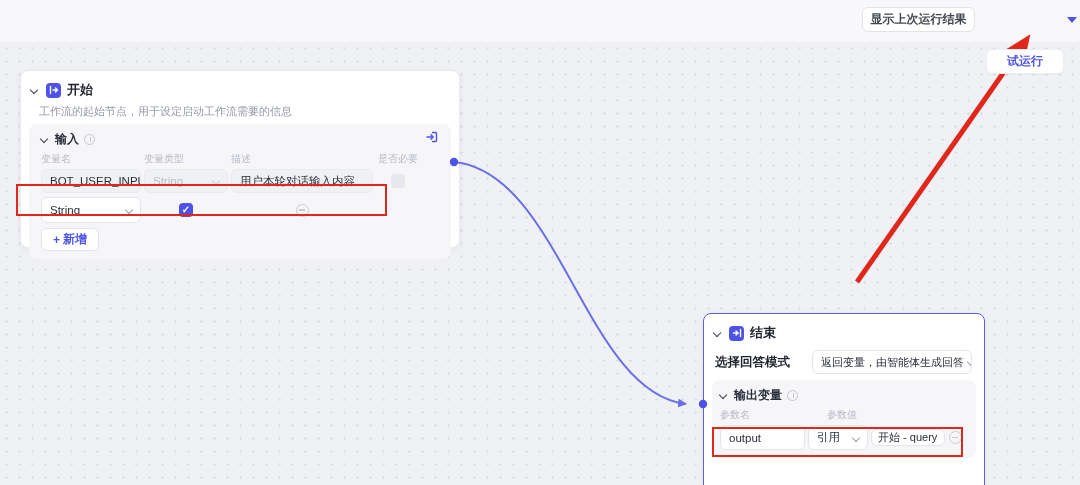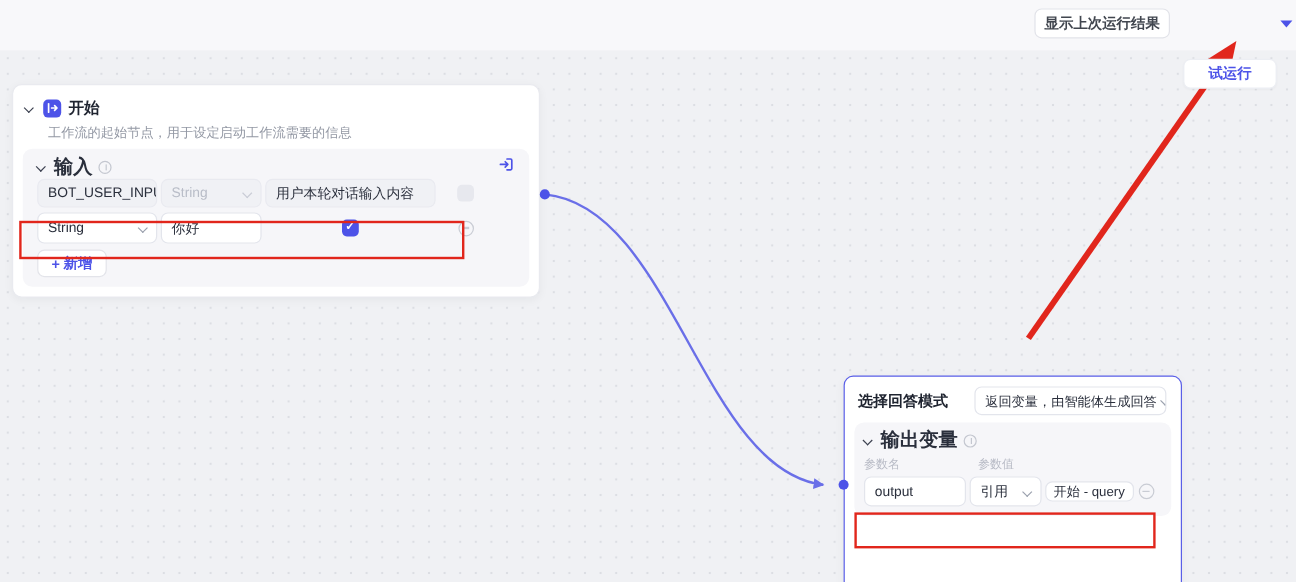--- a/index.html
+++ b/index.html
@@ -21,41 +21,41 @@
   .btn-run { left:986px; width:78px; color:#4d53e8; font-weight:700; border-color:#eceef3;
     box-shadow:0 1px 2px rgba(0,0,0,.03);margin-top:42px; }
   .run-caret { position:absolute; left:1064px; top:7px; width:16px; height:25px; display:flex;
     align-items:center; justify-content:center; cursor:pointer; }
   .run-caret i { width:0; height:0; border-left:5px solid transparent; border-right:5px solid transparent;
     border-top:6px solid #4d53e8; }
 
   
   .node { position:absolute; background:#fff; border-radius:8px; border:1px solid #e9eaef;
     box-shadow:0 2px 8px rgba(27,31,45,.05); z-index:2; }
-  .node-start { left:10px; top:70px; width:440px; height:178px; }
+  .node-start { left:20px; top:70px; width:440px; height:178px; }
   .node-end { left:703px; top:313px; width:282px; height:182px; border:1.5px solid #5a5fe8; }
 
   .node-head { display:flex; align-items:center; gap:6px; padding:10px 14px 0 10px; height:28px; }
   .collapse-chev { width:6px; height:6px; border-right:1.6px solid #3c4150; border-bottom:1.6px solid #3c4150;
     transform:rotate(45deg); margin-right:3px; cursor:pointer; }
   .node-icon { width:15px; height:15px; border-radius:4px; background:#4d53e8; display:flex;
     align-items:center; justify-content:center; flex:none; }
   .node-title { font-size:13px; font-weight:700; color:#1f2430; }
-  .node-desc { font-size:11px; color:#9398a4; padding:5px 14px 0 29px; line-height:14px; }
+  .node-desc { font-size:11px; color:#9398a4; padding:5px 14px 0 18px; line-height:14px; }
 
   .section { background:#f6f6f9; border-radius:8px; margin:6px 8px 0 8px; padding:8px 12px; }
   .sec-head { display:flex; align-items:center; gap:5px; height:14px; }
-  .sec-title { font-size:16px; font-weight:700; color:#2a2f3c; }
+  .sec-title { font-size:12px; font-weight:700; color:#2a2f3c; }
   .info-icon { width:11px; height:11px; border:1px solid #c4c7d0; border-radius:50%; position:relative; }
   .info-icon::after { content:""; position:absolute; left:4.5px; top:2.5px; width:1.2px; height:5px; background:#c4c7d0; }
   .sec-head .spacer { flex:1; }
 
   .cols { display:grid; gap:3px; margin-top:6px; font-size:10px; color:#b8bbc6; }
   .cols-start, .grid-start { grid-template-columns:100px 84px 142px 44px 20px; }
-  .cols-end, .grid-end { grid-template-columns:85px 60px 74px 14px; gap:10px; }
+  .cols-end, .grid-end { grid-template-columns:85px 60px 74px 14px; gap:22px; }
   .cols .c-center { text-align:center; }
 
   .vrow { display:grid; gap:3px; align-items:center; }
   .cell { height:24px; border-radius:6px; border:1px solid #e3e5ec; background:#fff;
     display:flex; align-items:center; padding:0 8px; font-size:11.5px; color:#2a2f3c;
     white-space:nowrap; overflow:hidden; }
   .cell.disabled { background:#f0f1f5; border-color:#e9eaf0; }
   .cell.dd { justify-content:space-between; cursor:pointer; }
   .cell .dim { color:#b9bdc8; }
   .dd-chev { width:6px; height:6px; border-right:1.4px solid #9aa0ad; border-bottom:1.4px solid #9aa0ad;
@@ -116,50 +116,66 @@
       <span class="info-icon"></span>
       <span class="spacer"></span>
       <span style="cursor:pointer">
         <svg width="14" height="14" viewBox="0 0 14 14">
             <path d="M7.5 2.5h3a1 1 0 0 1 1 1v7a1 1 0 0 1-1 1h-3" stroke="#4d53e8" stroke-width="1.4" fill="none" stroke-linecap="round"></path>
             <path d="M2 7h6M6 4.8 8.2 7 6 9.2" stroke="#4d53e8" stroke-width="1.4" fill="none" stroke-linecap="round" stroke-linejoin="round"></path>
           </svg>
       </span>
     </div>
 
+    <div class="cols cols-start">
+      <span>变量名</span>
+      <span>变量类型</span>
+      <span>描述</span>
+      <span class="c-center">是否必要</span>
+      <span></span>
+    </div>
 
     <div class="vrow grid-start" style="margin-top:3px;">
       <div class="cell disabled">BOT_USER_INPUT</div>
       <div class="cell disabled dd">
         <span class="dim">String</span>
         <span class="dd-chev" style="border-color:#c9ccd6"></span>
       </div>
       <div class="cell disabled">用户本轮对话输入内容</div>
       <div class="checkbox off"></div>
       <div></div>
     </div>
 
     <div class="vrow grid-start" style="margin-top:4px;">
       <div class="cell dd" style="height:26px">
         <span>String</span>
         <span class="dd-chev"></span>
       </div>
-      <div class="cell" style="height:26px">你好</div>
       <div class="checkbox on">✓</div>
       <div class="minus-btn"></div>
     </div>
 
     <div class="add-btn">
       <span>+</span>
       <span>新增</span>
     </div>
   </div>
 </div>
 
 <div class="node node-end">
+  <div class="node-head">
+    <span class="collapse-chev"></span>
+    <span class="node-icon">
+      <svg width="10" height="10" viewBox="0 0 10 10">
+          <path d="M8.5 1.5v7" stroke="#fff" stroke-width="1.4" stroke-linecap="round"></path>
+          <path d="M1.5 5h4.7M4 3l2 2-2 2" stroke="#fff" stroke-width="1.4" fill="none" stroke-linecap="round" stroke-linejoin="round"></path>
+        </svg>
+    </span>
+    <span class="node-title">结束</span>
+  </div>
 
   <div class="answer-row">
     <span class="answer-label">选择回答模式</span>
     <div class="cell dd answer-dd">
       <span style="font-size:11px">返回变量，由智能体生成回答</span>
       <span class="dd-chev"></span>
     </div>
   </div>
 
   <div class="section" style="padding:8px;">

